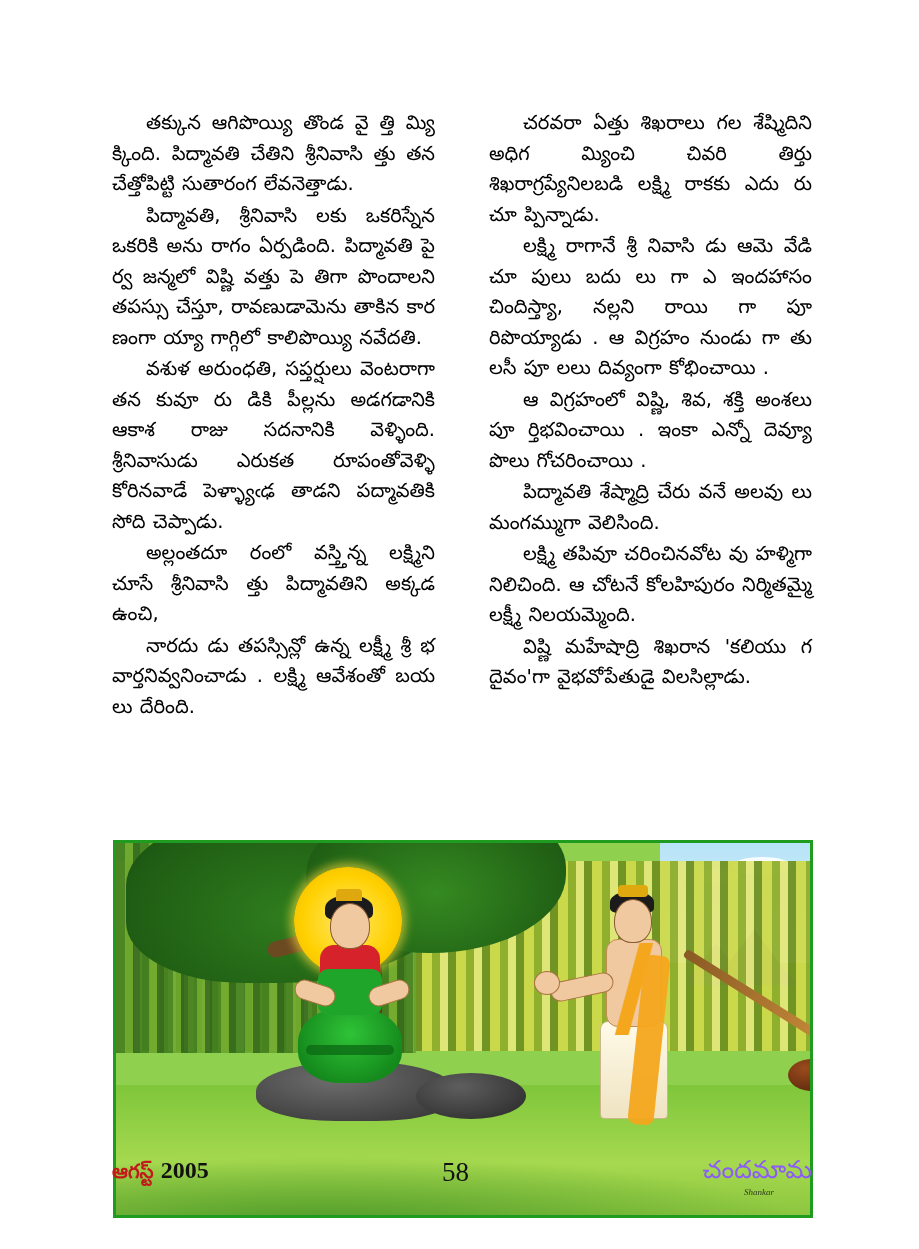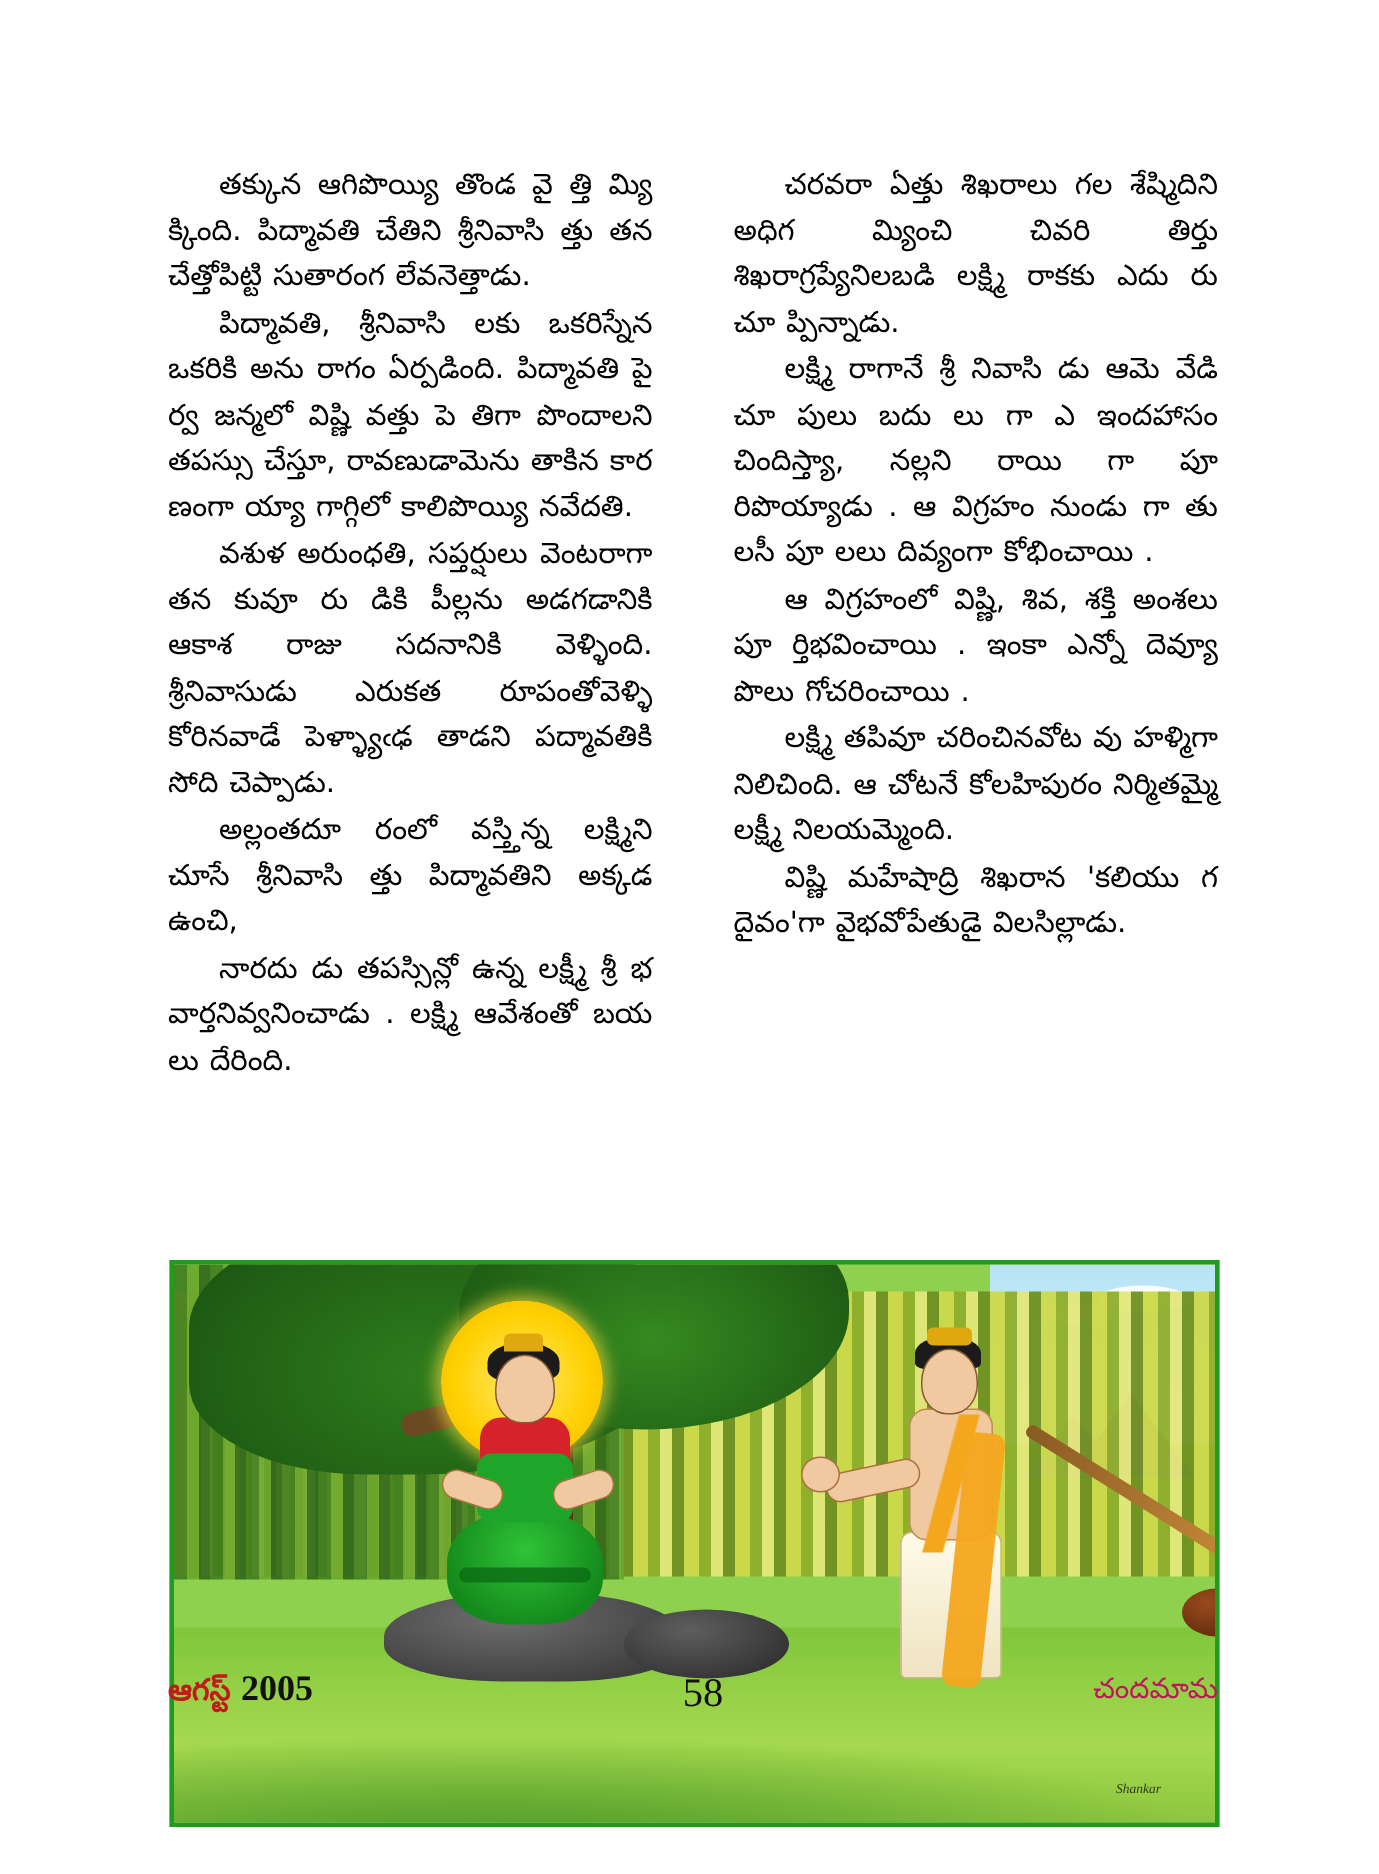--- a/index.html
+++ b/index.html
@@ -272,21 +272,21 @@
   .signature {
     position: absolute; right: 36px; bottom: 18px;
     font-size: 9px; color: #111; font-style: italic;
     font-family: "Liberation Serif", serif;
     opacity: .8;
   }
   
   .footer {
     position: absolute;
     left: 112px;
-    top: 1113px;
+    top: 1157px;
     width: 700px;
     height: 30px;
     display: flex;
     align-items: center;
     justify-content: space-between;
   }
   .footer-left {
     font-family: "DejaVu Sans", sans-serif;
     font-size: 20px;
     color: #c21a1a;
@@ -298,22 +298,22 @@
     font-weight: bold;
     font-size: 24px;
   }
   .footer-center {
     font-family: "Liberation Serif", serif;
     font-size: 27px;
     color: #111;
   }
   .footer-right {
     font-family: "DejaVu Sans", sans-serif;
-    font-size: 19px;
-    color: #be185d;
+    font-size: 25px;
+    color: #8b5cf6;
     text-align: center;
   }
 </style>
 </head>
 <body>
 
 <div class="page">
 
   <div class="columns">
 
@@ -322,20 +322,21 @@
       <p class="para">పిద్మావతి, శ్రీనివాసి లకు ఒకరిస్నేన ఒకరికి అను రాగం ఏర్పడింది. పిద్మావతి పై  ర్వ జన్మలో విష్ణి వత్తు  పె తిగా పొందాలని తపస్సు చేస్తూ, రావణుడామెను తాకిన కార ణంగా య్యా గాగ్గిలో కాలిపొయ్యి నవేదతి.</p>
       <p class="para">వశుళ అరుంధతి, సప్తర్షులు వెంటరాగా తన కువూ రు డికి పీల్లను అడగడానికి ఆకాశ రాజు సదనానికి వెళ్ళింది. శ్రీనివాసుడు ఎరుకత రూపంతోవెళ్ళి కోరినవాడే పెళ్ళ్యాఁఢ తాడని పద్మావతికి సోది చెప్పాడు.</p>
       <p class="para">అల్లంతదూ రంలో వస్త్తిన్న లక్ష్మిని చూసే శ్రీనివాసి త్తు  పిద్మావతిని అక్కడ ఉంచి,</p>
       <p class="para">నారదు డు తపస్సిన్లో ఉన్న లక్ష్మీ శ్రీ భ వార్తనివ్వనించాడు . లక్ష్మి ఆవేశంతో బయ లు దేరింది.</p>
     </div>
 
     <div class="col">
       <p class="para">చరవరా ఏత్తు  శిఖరాలు  గల శేష్మిదిని అధిగ మ్యించి చివరి తిర్తు  శిఖరాగ్రప్యేనిలబడి లక్ష్మి రాకకు ఎదు రు చూ ప్పిన్నాడు.</p>
       <p class="para">లక్ష్మి రాగానే శ్రీ నివాసి డు  ఆమె వేడి చూ పులు   బదు లు గా ఎ ఇందహాసం చిందిస్త్యా, నల్లని రాయి గా పూ రిపొయ్యాడు . ఆ విగ్రహం నుండు గా తు లసీ పూ లలు దివ్యంగా కోభించాయి .</p>
       <p class="para">ఆ విగ్రహంలో విష్ణి, శివ, శక్తి అంశలు పూ ర్తిభవించాయి . ఇంకా ఎన్నో దెవ్యూ పొలు గోచరించాయి .</p>
+      <p class="para">పిద్మావతి శేష్మాద్రి చేరు వనే అలవు లు మంగమ్ముగా వెలిసింది.</p>
       <p class="para">లక్ష్మి తపివూ చరించినవోట వు హళ్మిగా నిలిచింది. ఆ చోటనే కోలహిపురం నిర్మితమ్మై లక్ష్మీ నిలయమ్మెంది.</p>
       <p class="para">విష్ణి మహేషాద్రి శిఖరాన  'కలియు గ దైవం'గా వైభవోపేతుడై విలసిల్లాడు.</p>
     </div>
 
   </div>
 
   <div class="illustration">
     <div class="ill-inner">
       <div class="sky"></div>
       <div class="cloud" style="right:18px; top:14px; width:60px; height:18px;"></div>

